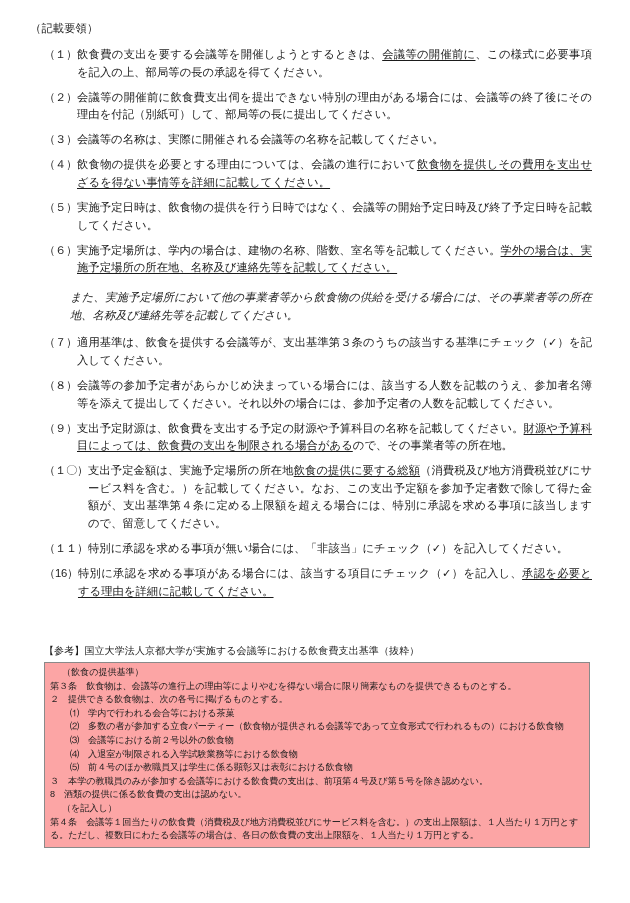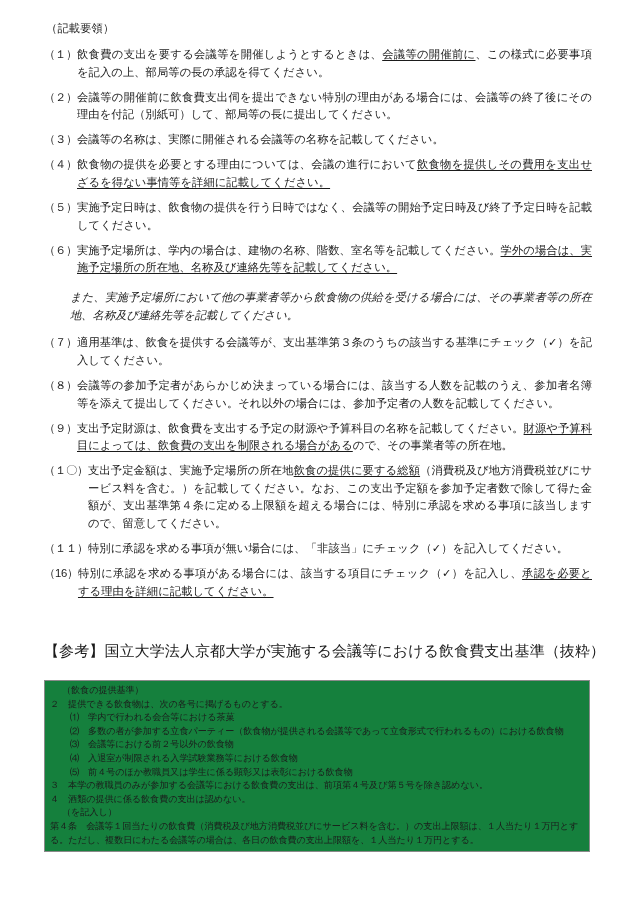--- a/index.html
+++ b/index.html
@@ -20,21 +20,21 @@
     position: relative;
     width: 630px;
     height: 903px;
     box-sizing: border-box;
     padding: 0;
   }
 
   
   .doc-heading {
     position: absolute;
-    left: 46px;
+    left: 30px;
     top: 20px;
     font-size: 11.2px;
     line-height: 16px;
     letter-spacing: 0.2px;
     white-space: nowrap;
   }
 
   
   .instructions {
     position: absolute;
@@ -81,32 +81,32 @@
   }
 
   
   .ref-wrap {
     position: absolute;
     left: 44px;
     top: 643px;
     width: 546px;
   }
   .ref-title {
-    font-size: 15px;
+    font-size: 10px;
     line-height: 16px;
-    margin-bottom: 21px;
+    margin-bottom: 3px;
     white-space: nowrap;
     letter-spacing: 0.1px;
   }
   .ref-box {
     border: 1px solid #8a8a8a;
     box-sizing: border-box;
     width: 546px;
     padding: 3px 4px 4px 5px;
-    background: #15803d;
+    background: #fca5a5;
   }
   .ref-line {
     font-size: 9.1px;
     line-height: 13.6px;
     letter-spacing: -0.05px;
     white-space: nowrap;
   }
   .ref-line.wrapline {
     white-space: normal;
   }
@@ -175,26 +175,27 @@
       <div class="item">
         <span class="num narrow">（16）</span>
         <span class="body"><span>特別に承認を求める事項がある場合には、該当する項目にチェック（✓）を記入し、</span><span class="u">承認を必要とする理由を詳細に記載してください。</span></span>
       </div>
     </div>
 
   <div class="ref-wrap">
     <div class="ref-title">【参考】国立大学法人京都大学が実施する会議等における飲食費支出基準（抜粋）</div>
     <div class="ref-box">
         <div class="ref-line ind-1">（飲食の提供基準）</div>
+        <div class="ref-line ind-0">第３条　飲食物は、会議等の進行上の理由等によりやむを得ない場合に限り簡素なものを提供できるものとする。</div>
         <div class="ref-line ind-0">２　提供できる飲食物は、次の各号に掲げるものとする。</div>
         <div class="ref-line ind-2">⑴　学内で行われる会合等における茶菓</div>
         <div class="ref-line ind-2">⑵　多数の者が参加する立食パーティー（飲食物が提供される会議等であって立食形式で行われるもの）における飲食物</div>
         <div class="ref-line ind-2">⑶　会議等における前２号以外の飲食物</div>
         <div class="ref-line ind-2">⑷　入退室が制限される入学試験業務等における飲食物</div>
         <div class="ref-line ind-2">⑸　前４号のほか教職員又は学生に係る顕彰又は表彰における飲食物</div>
         <div class="ref-line ind-0">３　本学の教職員のみが参加する会議等における飲食費の支出は、前項第４号及び第５号を除き認めない。</div>
-        <div class="ref-line ind-0">４　酒類の提供に係る飲食費の支出は認めない。</div>
+        <div class="ref-line ind-0">8　酒類の提供に係る飲食費の支出は認めない。</div>
         <div class="ref-line ind-1">（を記入し）</div>
         <div class="ref-line ind-0 wrapline ref-art">第４条　会議等１回当たりの飲食費（消費税及び地方消費税並びにサービス料を含む。）の支出上限額は、１人当たり１万円とする。ただし、複数日にわたる会議等の場合は、各日の飲食費の支出上限額を、１人当たり１万円とする。</div>
       </div>
   </div>
 
 </div>
 
 </body></html>

